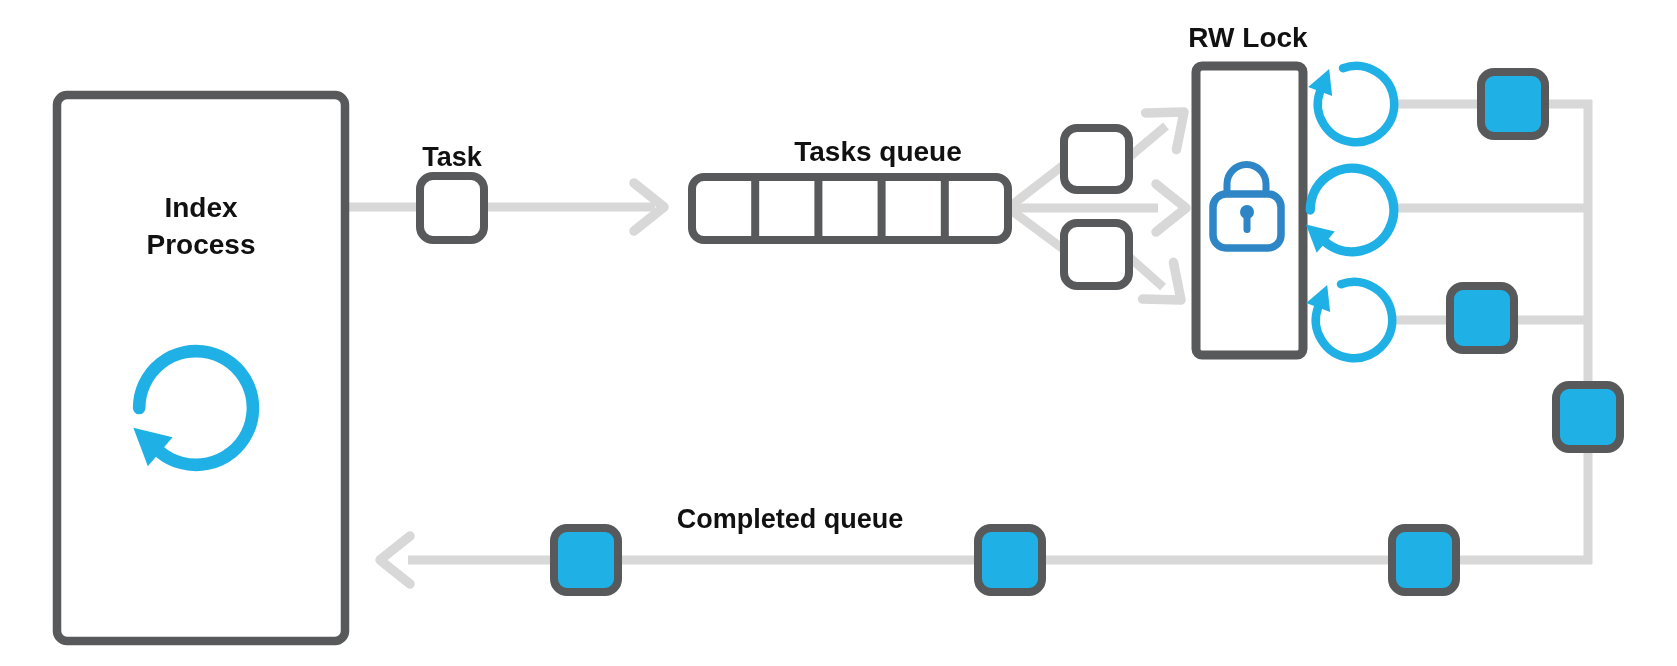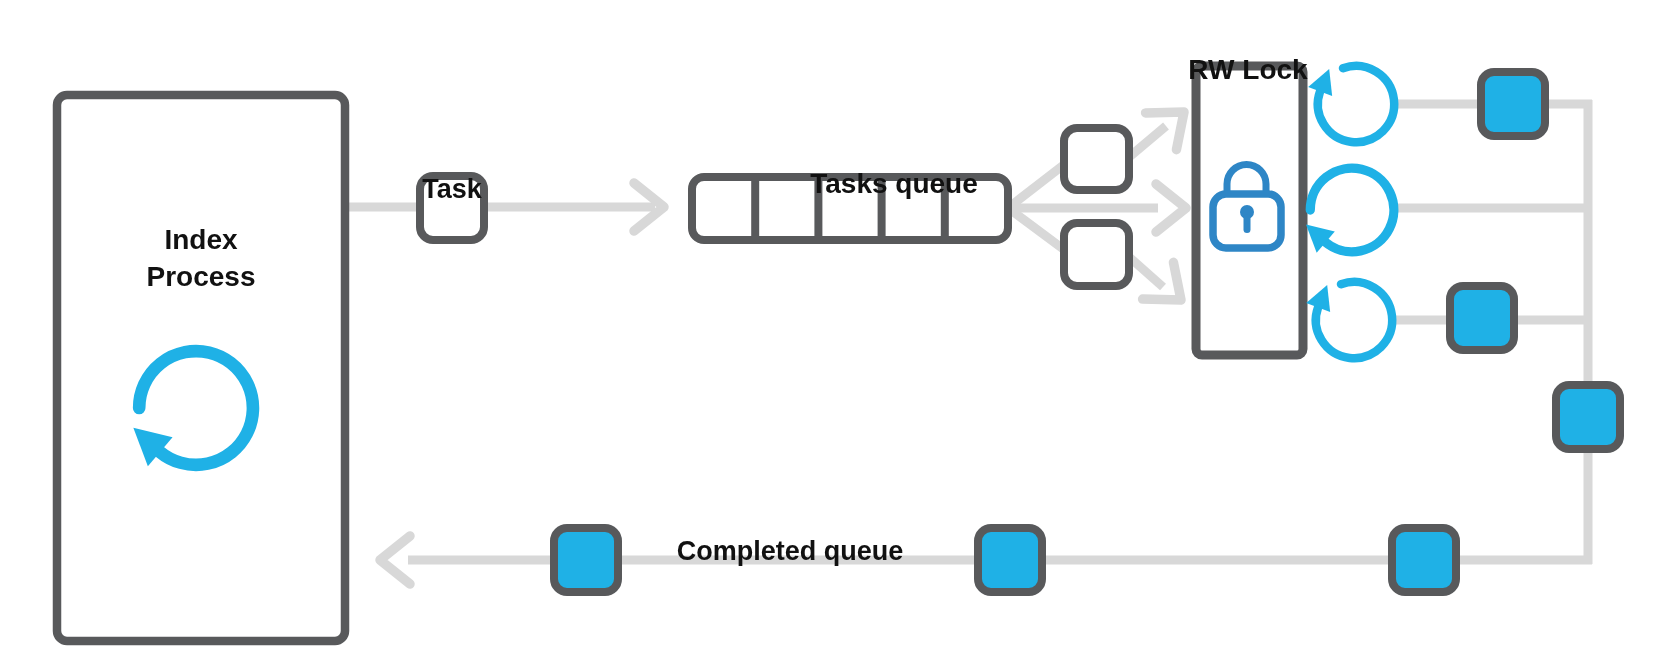--- a/index.html
+++ b/index.html
@@ -16,25 +16,24 @@
   .canvas svg{position:absolute;left:0;top:0;}
   .lbl{
     position:absolute;
     font-weight:700;
     font-size:28px;
     color:var(--text-color);
     text-align:center;
     line-height:1.32;
     letter-spacing:0px;
     user-select:none;
-    margin-top:32px;
   }
   .lbl-index{left:131px;top:190px;width:140px;}
   .lbl-task{left:382px;top:140px;width:140px;font-size:27px;}
-  .lbl-queue{left:784px;top:134px;width:220px;}
+  .lbl-queue{left:768px;top:134px;width:220px;}
   .lbl-rwlock{left:1148px;top:20px;width:200px;}
   .lbl-completed{left:660px;top:502px;width:260px;font-size:27px;}
 </style>
 </head>
 <body>
 
 <div class="canvas">
 
   <svg width="1677" height="666" viewBox="0 0 1677 666">
     <defs>

